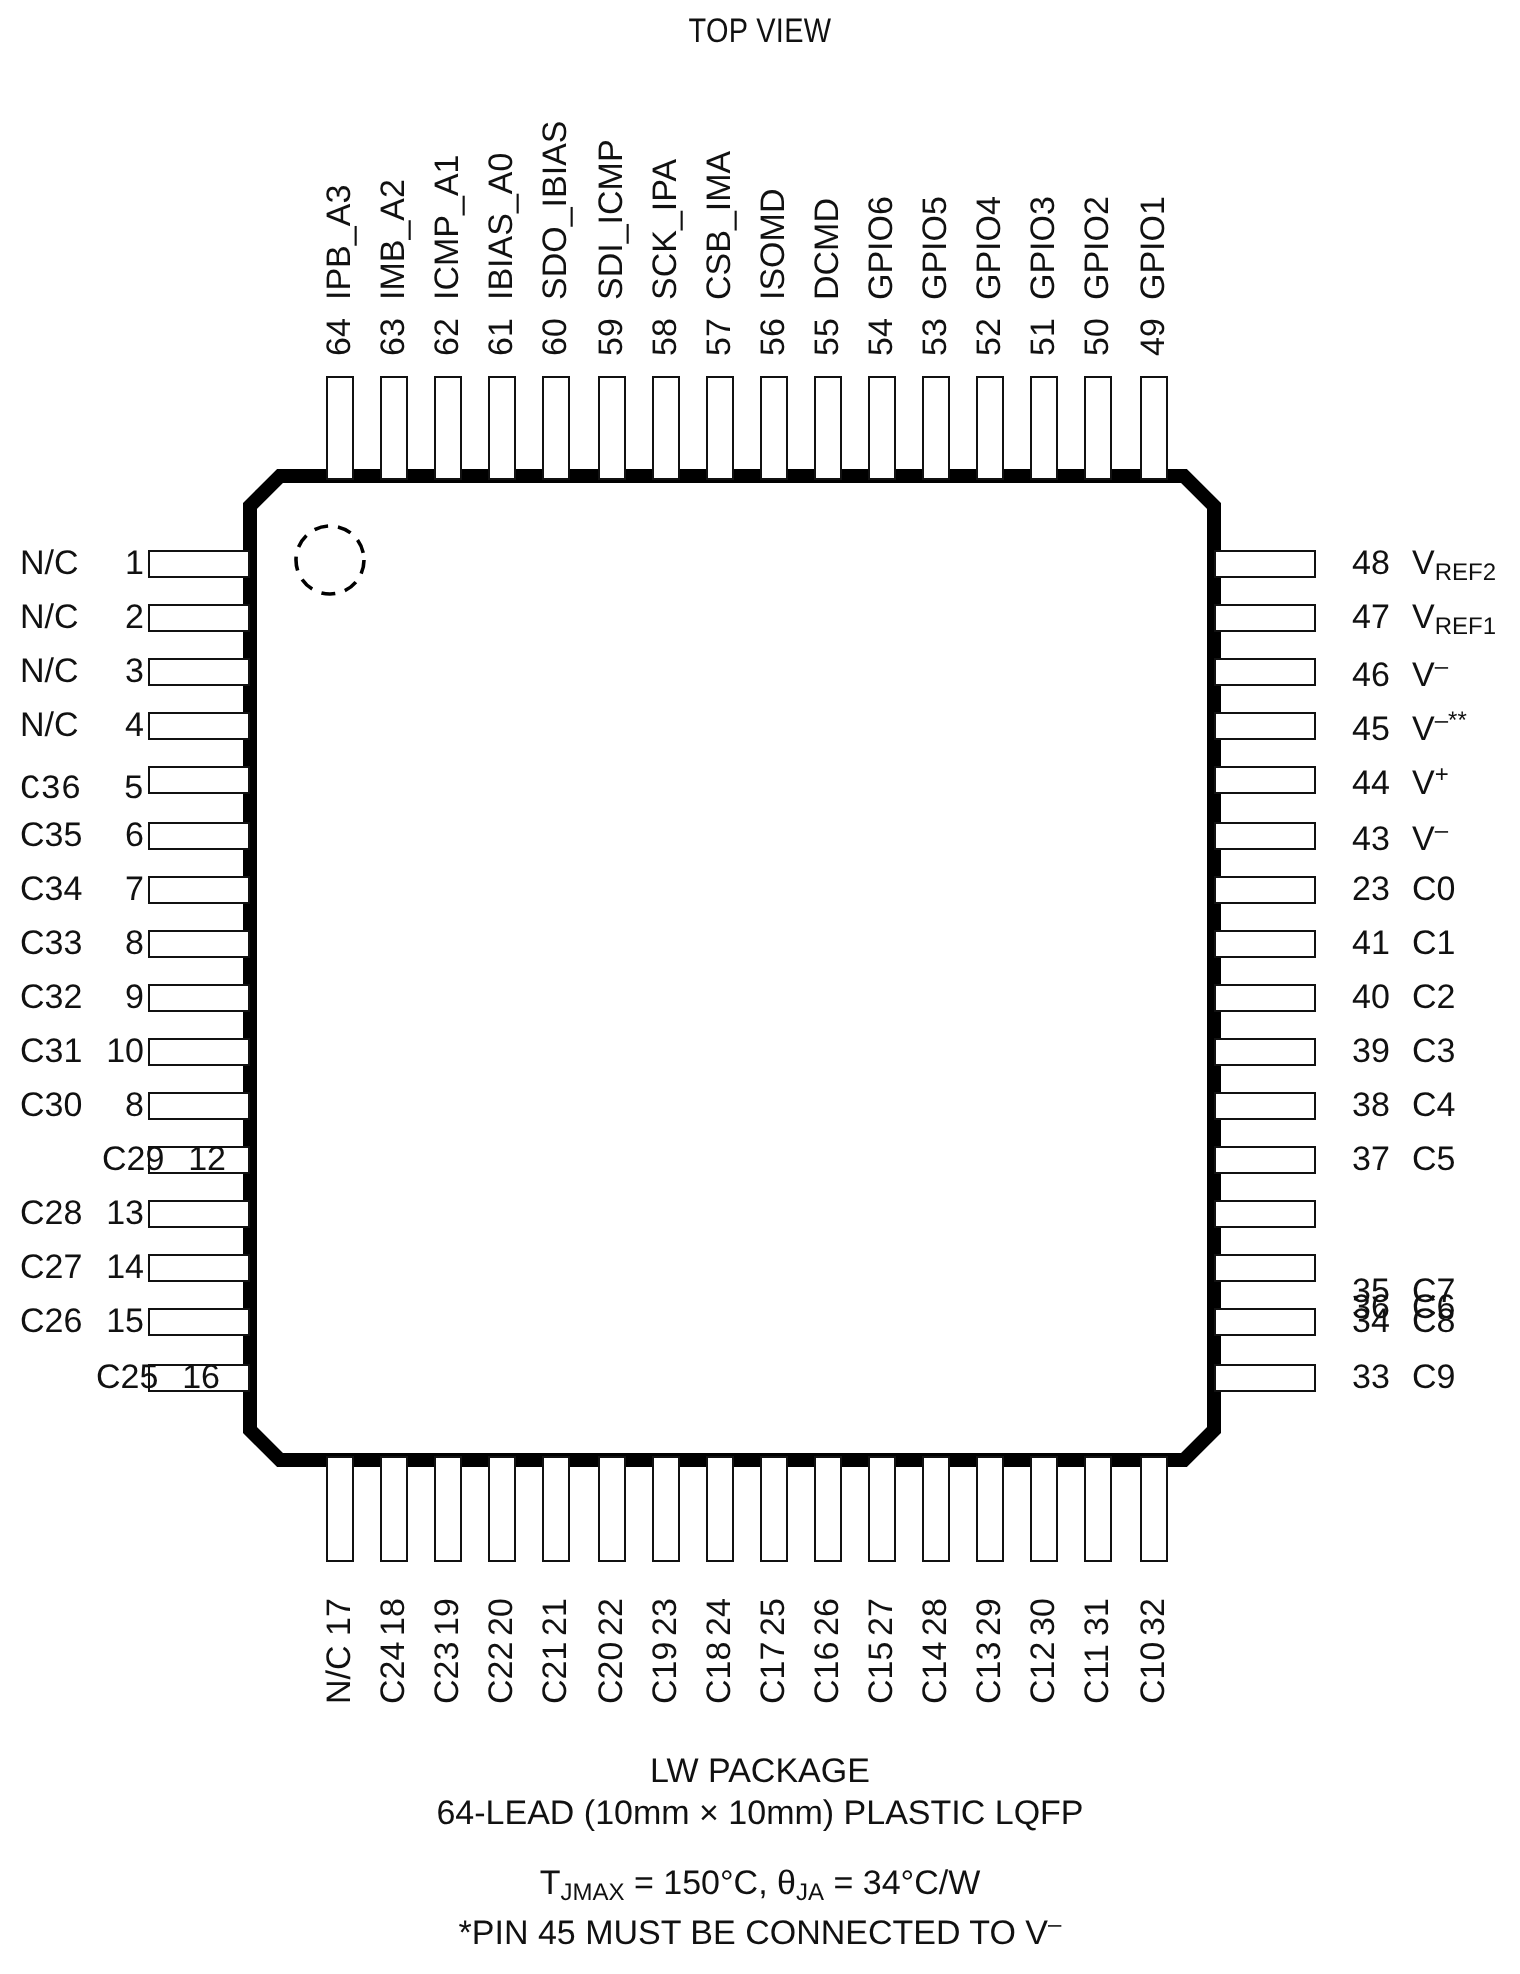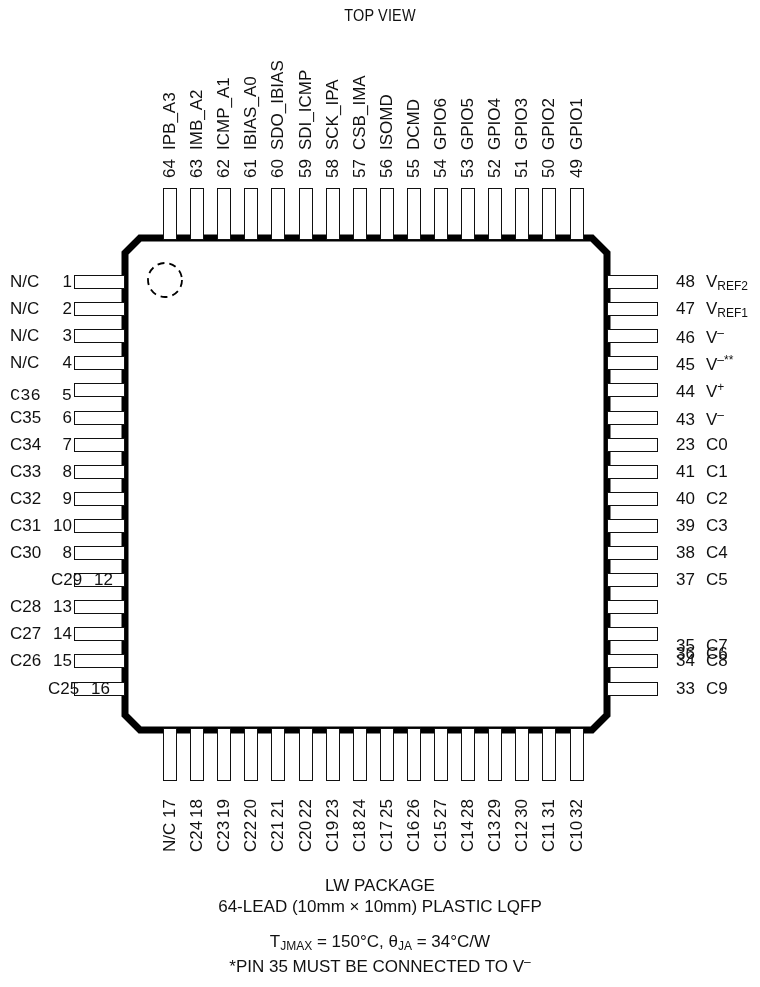--- a/index.html
+++ b/index.html
@@ -172,14 +172,14 @@
     <div class="pin" style="left: 569.5px; top: 728px; width: 14px; height: 53px;"></div>
     <div class="blbl" style="left: 567.5px; top: 852px;"><span class="nm">C10</span><span class="num">32</span></div>
   </div>
 
 <div class="caption" style="top:876px;">LW PACKAGE</div>
 <div class="caption" style="top:897px;">64-LEAD (10mm × 10mm) PLASTIC LQFP</div>
 <div class="caption" style="top:932px;">
   <span>T</span><sub>JMAX</sub><span> = 150°C, </span><span>θ</span><sub>JA</sub><span> = 34°C/W</span>
 </div>
 <div class="caption" style="top:952px;">
-  <span>*PIN 35 MUST BE CONNECTED TO V</span><sup>–</sup>
+  <span>*PIN 45 MUST BE CONNECTED TO V</span><sup>–</sup>
 </div>
 
 </body></html>

